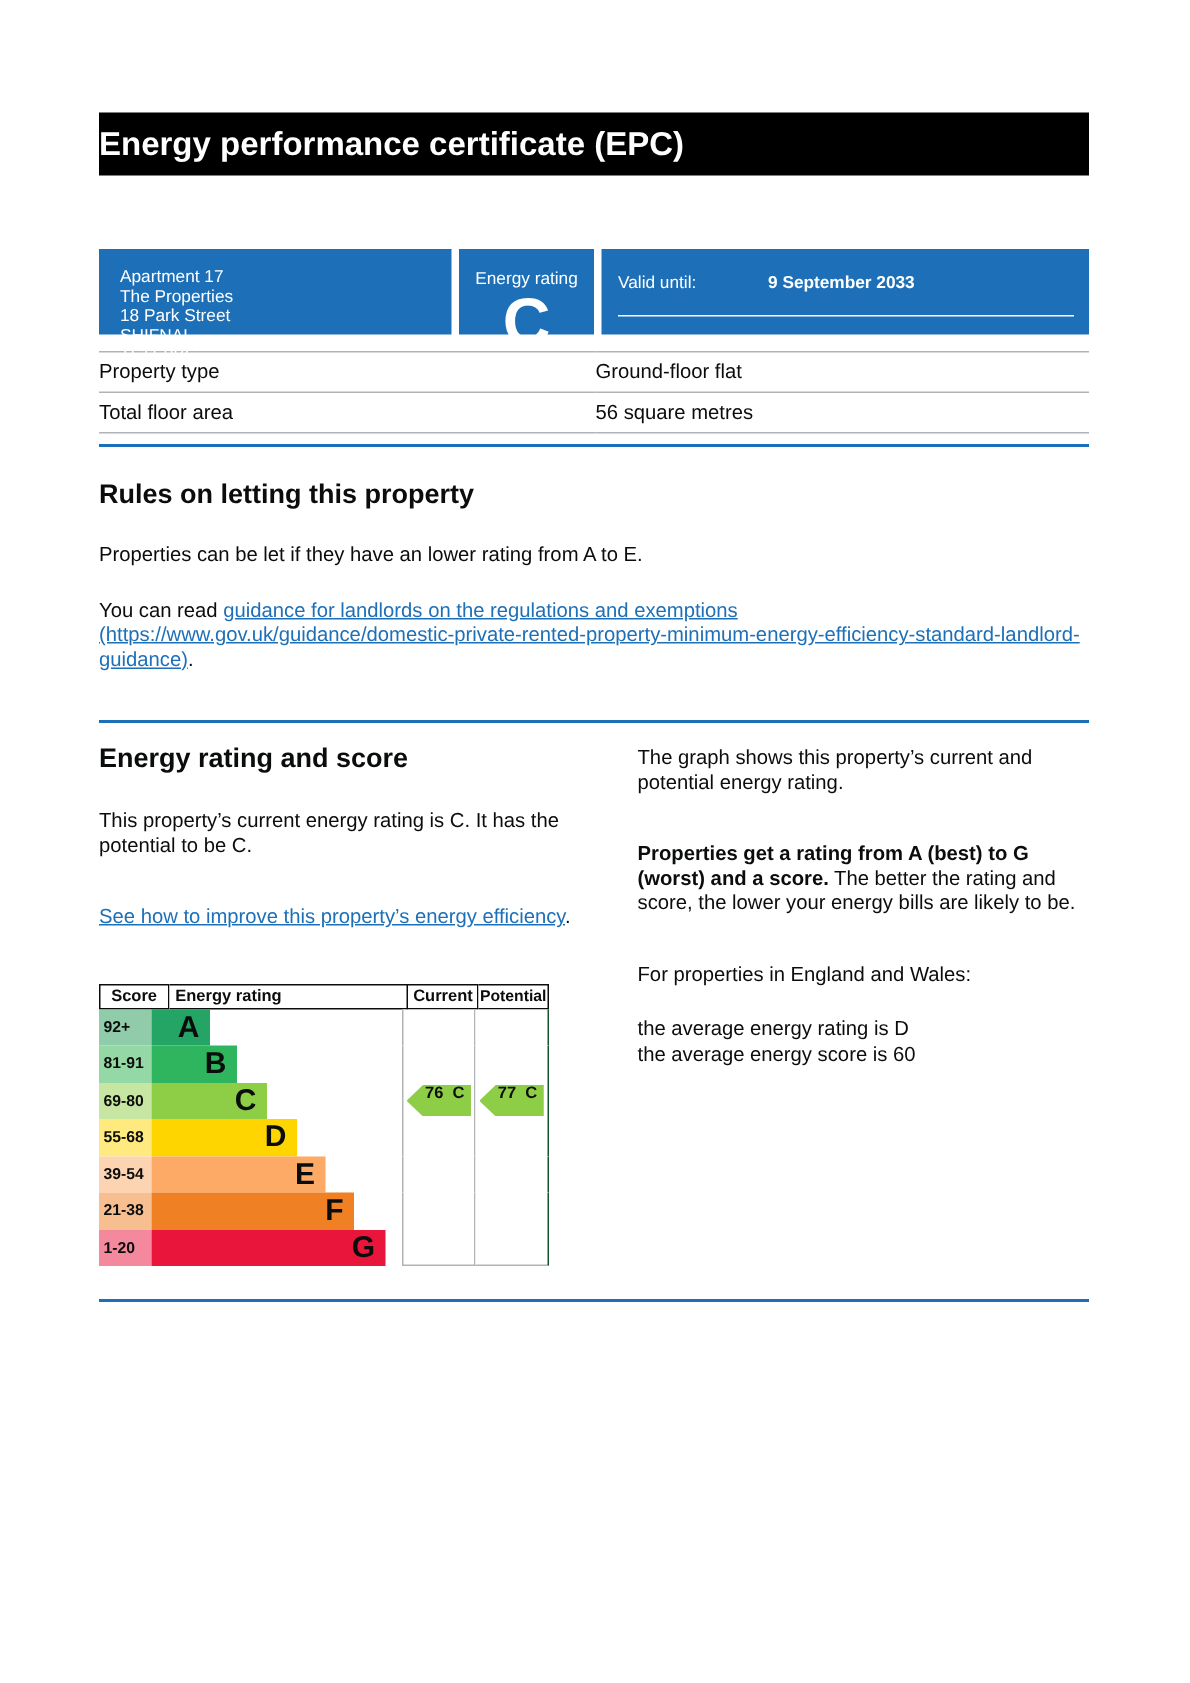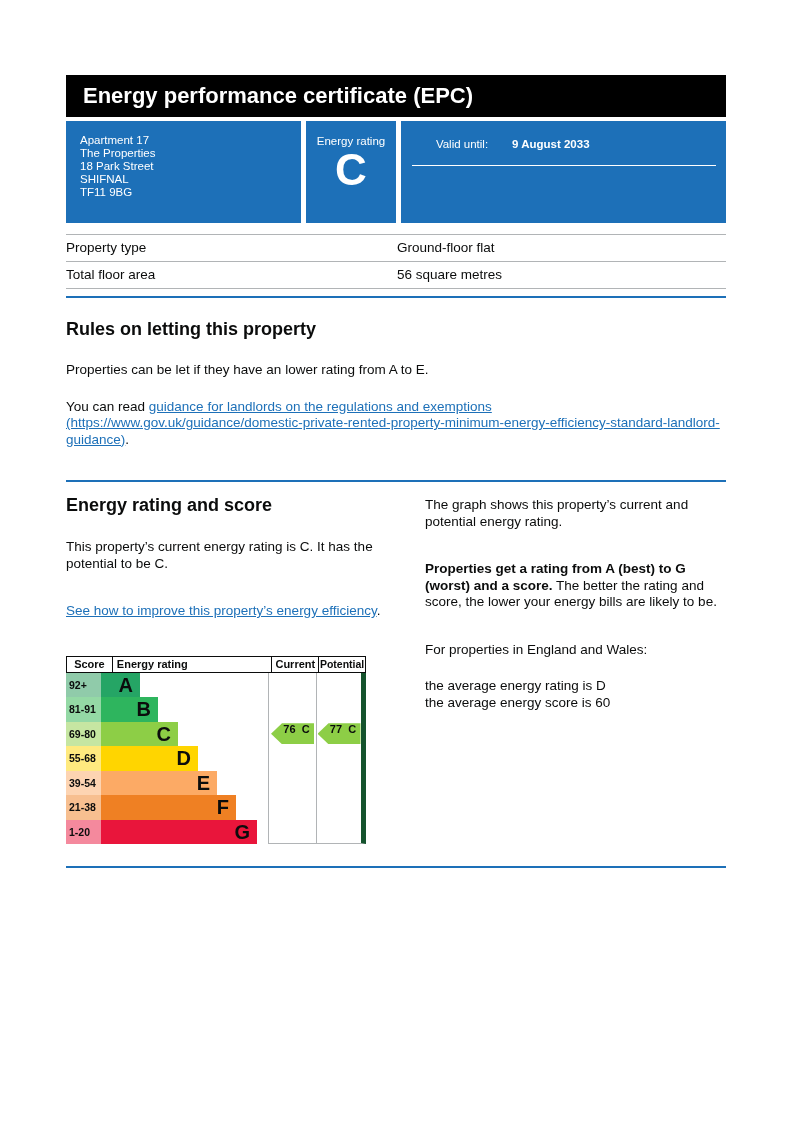--- a/index.html
+++ b/index.html
@@ -1,30 +1,30 @@
 <!DOCTYPE html>
 <html><head>
 <meta charset="utf-8">
 <style>
   html,body{margin:0;padding:0;background:#ffffff;}
   body{width:793px;height:1122px;font-family:"Liberation Sans",sans-serif;color:#0b0c0c;-webkit-font-smoothing:antialiased;}
   .content{padding:75px 67px 0 66px;box-sizing:border-box;width:793px;}
 
   
   .black-bar{background:#000000;height:42px;display:flex;align-items:center;}
-  .black-bar h1{margin:0;padding-left:17px;color:#ffffff;font-size:22px;font-weight:bold;}
+  .black-bar h1{margin:0;color:#ffffff;font-size:22px;font-weight:bold;}
 
   
   .summary{display:flex;gap:5px;margin-top:4px;height:102px;}
-  .panel{background:#1d70b8;color:#ffffff;box-sizing:border-box;}
+  .panel{background:#1d70b8;color:#ffffff;box-sizing:border-box;margin-top:45px;}
   .panel-address{width:235px;padding:13px 14px;font-size:11.5px;line-height:13px;}
   .panel-rating{width:90px;display:flex;flex-direction:column;align-items:center;padding-top:14px;}
   .rating-label{font-size:11.5px;}
   .rating-letter{font-size:44px;font-weight:bold;line-height:44px;margin-top:1px;}
-  .panel-valid{flex:1;padding:17px 10px 0 11px;font-size:11.5px;text-align:center;}
+  .panel-valid{flex:1;padding:17px 10px 0 11px;font-size:11.5px;}
   .valid-row{display:flex;align-items:baseline;}
   .valid-label{flex:0 0 100px;}
   .valid-value{font-weight:bold;}
   .panel-sep{border:0;border-top:1px solid #ffffff;margin:15px 0 14px 0;}
 
   
   .props{width:100%;border-collapse:collapse;margin-top:11px;font-size:13.5px;}
   .props td{border-top:1px solid #b1b4b6;padding:5px 0 6px 0;}
   .props tr:last-child td{border-bottom:1px solid #b1b4b6;}
   .props td.label{width:331px;}
@@ -58,21 +58,21 @@
   .hc-rating{width:167px;padding-left:4px;border-left:0;}
   .hc-cur{width:49px;text-align:center;border-left:0;}
   .hc-pot{width:49px;text-align:center;border-left:0;font-size:10.5px;}
   .epc-row{display:flex;height:24.5px;}
   .epc-score{width:35px;box-sizing:border-box;display:flex;align-items:center;padding-left:3px;font-weight:bold;font-size:10.5px;}
   .epc-barzone{width:167px;box-sizing:border-box;}
   .epc-bar{height:100%;display:flex;align-items:center;justify-content:flex-end;padding-right:7px;box-sizing:border-box;}
   .epc-letter{font-weight:bold;font-size:20px;line-height:1;}
   .rc{width:49px;box-sizing:border-box;display:flex;align-items:center;justify-content:center;background:#ffffff;}
   .rc-cur{border-left:1px solid #b1b4b6;border-right:1px solid #b1b4b6;}
-  .rc-pot{border-right:5px solid #14532d;}
+  .rc-pot{border-right:1px solid #14532d;}
   .epc-row:last-child .rc{border-bottom:1px solid #b1b4b6;}
   .epc-arrow{width:43px;height:21px;clip-path:polygon(0 50%,11px 0,100% 0,100% 100%,11px 100%);display:flex;align-items:flex-start;justify-content:center;padding-left:8px;box-sizing:border-box;font-weight:bold;font-size:11px;white-space:nowrap;}
 </style>
 </head>
 <body>
 
 <div class="content">
 
   <header class="black-bar">
     <h1>Energy performance certificate (EPC)</h1>
@@ -86,21 +86,21 @@
       <div>SHIFNAL</div>
       <div>TF11 9BG</div>
     </div>
     <div class="panel panel-rating">
       <div class="rating-label">Energy rating</div>
       <div class="rating-letter">C</div>
     </div>
     <div class="panel panel-valid">
       <div class="valid-row">
         <span class="valid-label">Valid until:</span>
-        <span class="valid-value">9 August 2033</span>
+        <span class="valid-value">9 September 2033</span>
       </div>
       <hr class="panel-sep">
     </div>
   </div>
 
   <table class="props">
     <tbody>
       <tr>
         <td class="label">Property type</td>
         <td>Ground-floor flat</td>

